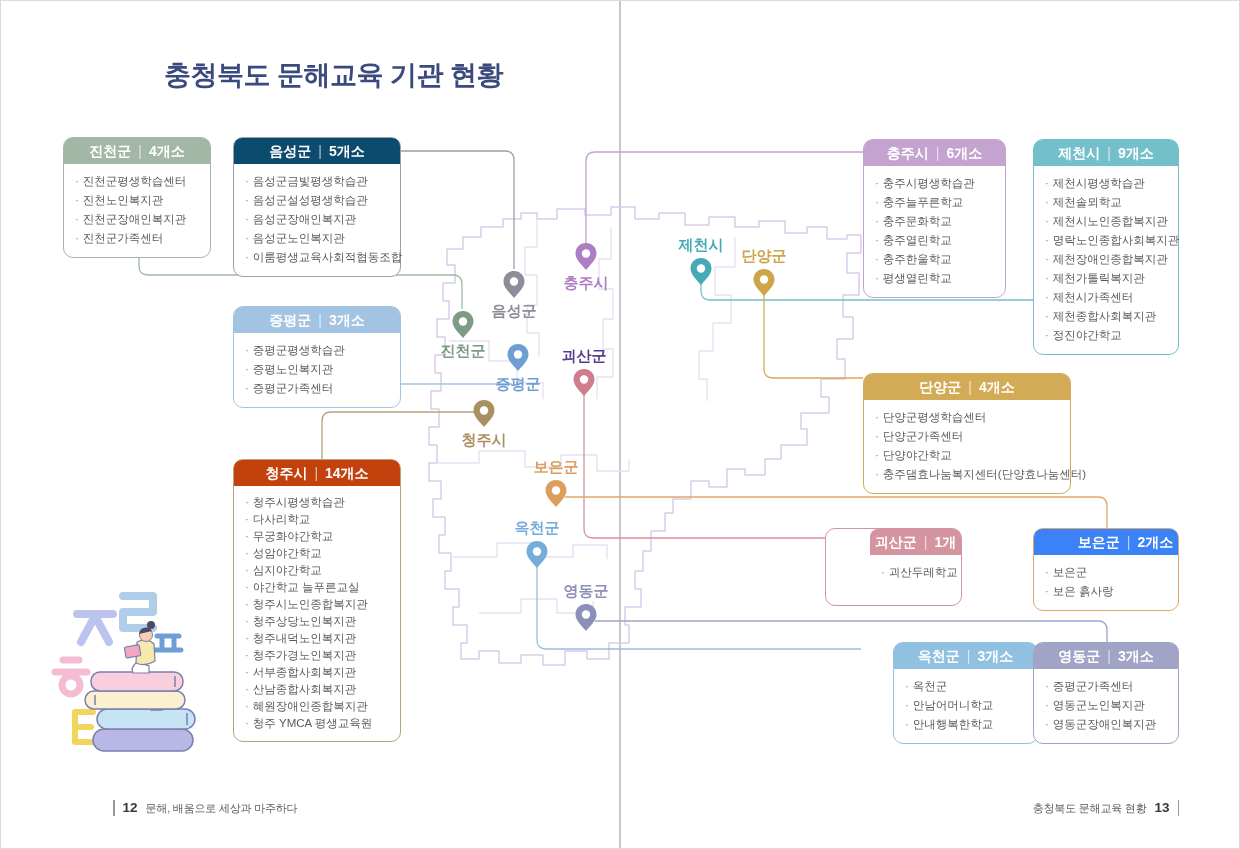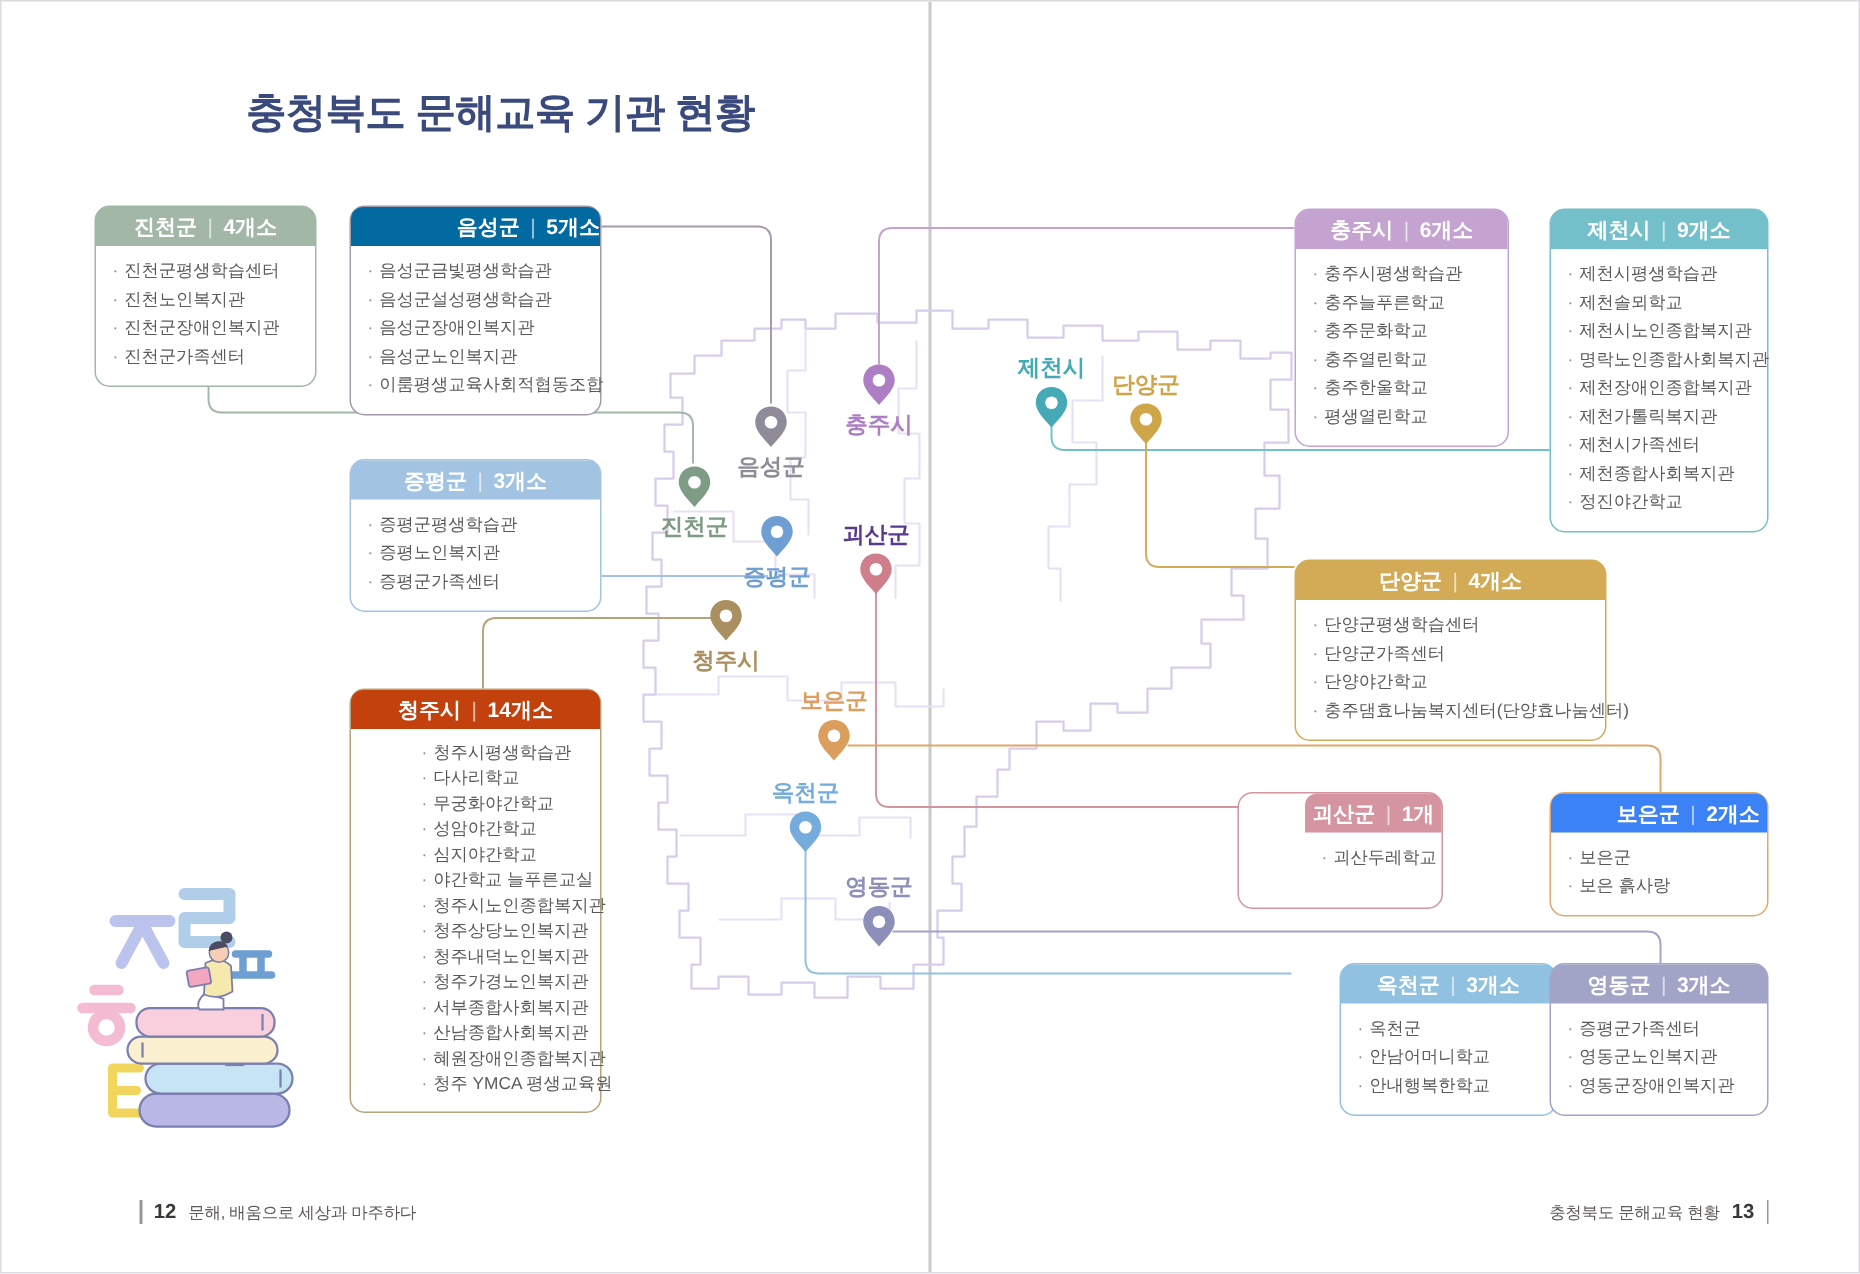--- a/index.html
+++ b/index.html
@@ -6,26 +6,26 @@
   body{font-family:"Liberation Sans","DejaVu Sans",sans-serif;}
   #page{position:relative;width:1240px;height:849px;background:#ffffff;border:1px solid #dcdadf;box-sizing:border-box;overflow:hidden;}
   #fold-line{position:absolute;left:618px;top:0;width:2px;height:849px;background:#cac7cd;z-index:0;}
   #map-svg{position:absolute;left:0;top:0;z-index:1;}
   #page-title{position:absolute;left:163px;top:56px;font-size:27px;font-weight:bold;color:#3a4a7d;letter-spacing:-0.5px;z-index:3;}
   .region-box{position:absolute;background:#fff;border:1.4px solid;border-radius:10px;z-index:3;box-sizing:border-box;}
   .region-header{height:26px;line-height:26px;border-radius:8px 8px 0 0;text-align:center;color:#fff;font-weight:bold;font-size:14px;}
   .region-sep{margin:0 7px;opacity:.65;font-weight:normal;}
   .region-list{list-style:none;margin:0;padding:8px 6px 9px 11px;}
   .region-list li{font-size:11.5px;color:#5a5a5a;line-height:19px;white-space:nowrap;}
-  .region-list.dense li{line-height:17px;margin-left:36px;}
+  .region-list.dense li{line-height:17px;}
   .bullet{margin-right:4px;color:#8a8a8a;}
   .pin-label{font-size:15px;font-weight:bold;}
   #illustration{position:absolute;left:50px;top:583px;z-index:2;}
   .footer{position:absolute;top:799px;z-index:3;font-size:11px;color:#5f5a58;}
-  #footer-left{left:56px;padding-left:36px;}
+  #footer-left{left:76px;padding-left:36px;}
   #footer-right{right:60px;text-align:right;}
   .footer .bar{display:inline-block;width:1.5px;height:16px;background:#9b9694;vertical-align:-4px;}
   .footer .pageno{font-size:13.5px;font-weight:bold;color:#3b3734;margin:0 8px;}
   .footer .ftext{letter-spacing:-0.2px;}
 </style>
 </head>
 <body>
 
 <div id="page">
 
@@ -100,21 +100,21 @@
       <div class="region-box" style="left: 62px; top: 136px; width: 148px; border-color: rgb(162, 183, 166);">
         <div class="region-header" style="background: rgb(162, 183, 166);"><span>진천군</span><span class="region-sep">|</span><span>4개소</span></div>
         <ul class="region-list">
           <li><span class="bullet">·</span><span>진천군평생학습센터</span></li>
           <li><span class="bullet">·</span><span>진천노인복지관</span></li>
           <li><span class="bullet">·</span><span>진천군장애인복지관</span></li>
           <li><span class="bullet">·</span><span>진천군가족센터</span></li>
         </ul>
       </div>
       <div class="region-box" style="left: 232px; top: 136px; width: 168px; border-color: rgb(164, 154, 169);">
-        <div class="region-header" style="background: #0369a1; text-align: right;"><span>음성군</span><span class="region-sep">|</span><span>5개소</span></div>
+        <div class="region-header" style="background: #0c4a6e;"><span>음성군</span><span class="region-sep">|</span><span>5개소</span></div>
         <ul class="region-list">
           <li><span class="bullet">·</span><span>음성군금빛평생학습관</span></li>
           <li><span class="bullet">·</span><span>음성군설성평생학습관</span></li>
           <li><span class="bullet">·</span><span>음성군장애인복지관</span></li>
           <li><span class="bullet">·</span><span>음성군노인복지관</span></li>
           <li><span class="bullet">·</span><span>이룸평생교육사회적협동조합</span></li>
         </ul>
       </div>
       <div class="region-box" style="left: 232px; top: 305px; width: 168px; border-color: rgb(163, 195, 227);">
         <div class="region-header" style="background: rgb(163, 195, 227);"><span>증평군</span><span class="region-sep">|</span><span>3개소</span></div>

